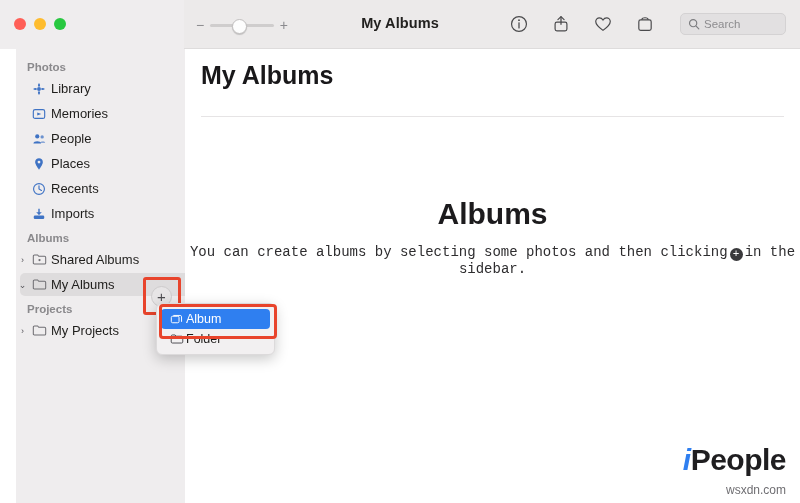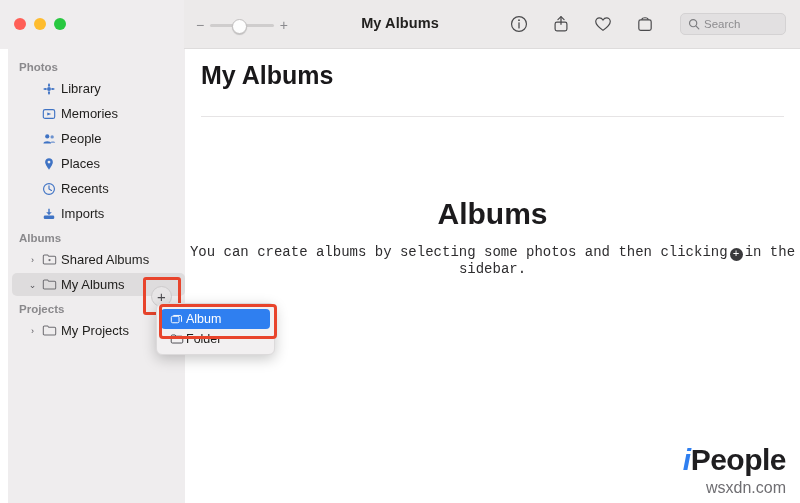--- a/index.html
+++ b/index.html
@@ -131,38 +131,38 @@
   }
   .search-box .ph {
     font-size: 11.5px;
     color: #8d8c8f;
     margin-left: 4px;
   }
 
   
   .sidebar {
     position: absolute;
-    left: 8px; top: 49px;
+    left: 16px; top: 49px;
     width: 184px; height: 454px;
     background: #efedee;
     border-right: 1px solid #dedcdc;
     box-sizing: border-box;
     padding-top: 6px;
   }
   .sb-header {
     font-size: 11.5px;
     color: #8a898c;
     font-weight: bold;
     padding: 6px 0 3px 11px;
   }
   .sb-item {
     height: 25px;
     display: flex;
     align-items: center;
-    padding-left: 18px;
+    padding-left: 0;
     font-size: 13px;
     color: #1f1e1c;
     position: relative;
   }
   .sb-item.selected .sb-row-bg {
     position: absolute;
     left: 4px; right: 6px; top: 1px; bottom: 1px;
     background: #dedcdd;
     border-radius: 5px;
   }
@@ -333,21 +333,21 @@
     align-items: baseline;
     font-size: 30px;
     font-weight: bold;
     letter-spacing: -0.5px;
   }
   .wm-i { color: #2f7ff0; font-style: italic; }
   .wm-rest { color: #1f1e20; }
   .wm-sub {
     position: absolute;
     right: 14px; bottom: 6px;
-    font-size: 16px;
+    font-size: 12px;
     color: #6f6e72;
   }
   svg { display: block; }
 </style>
 </head>
 <body>
 
 <div class="window">
 
   <div class="titlebar">

